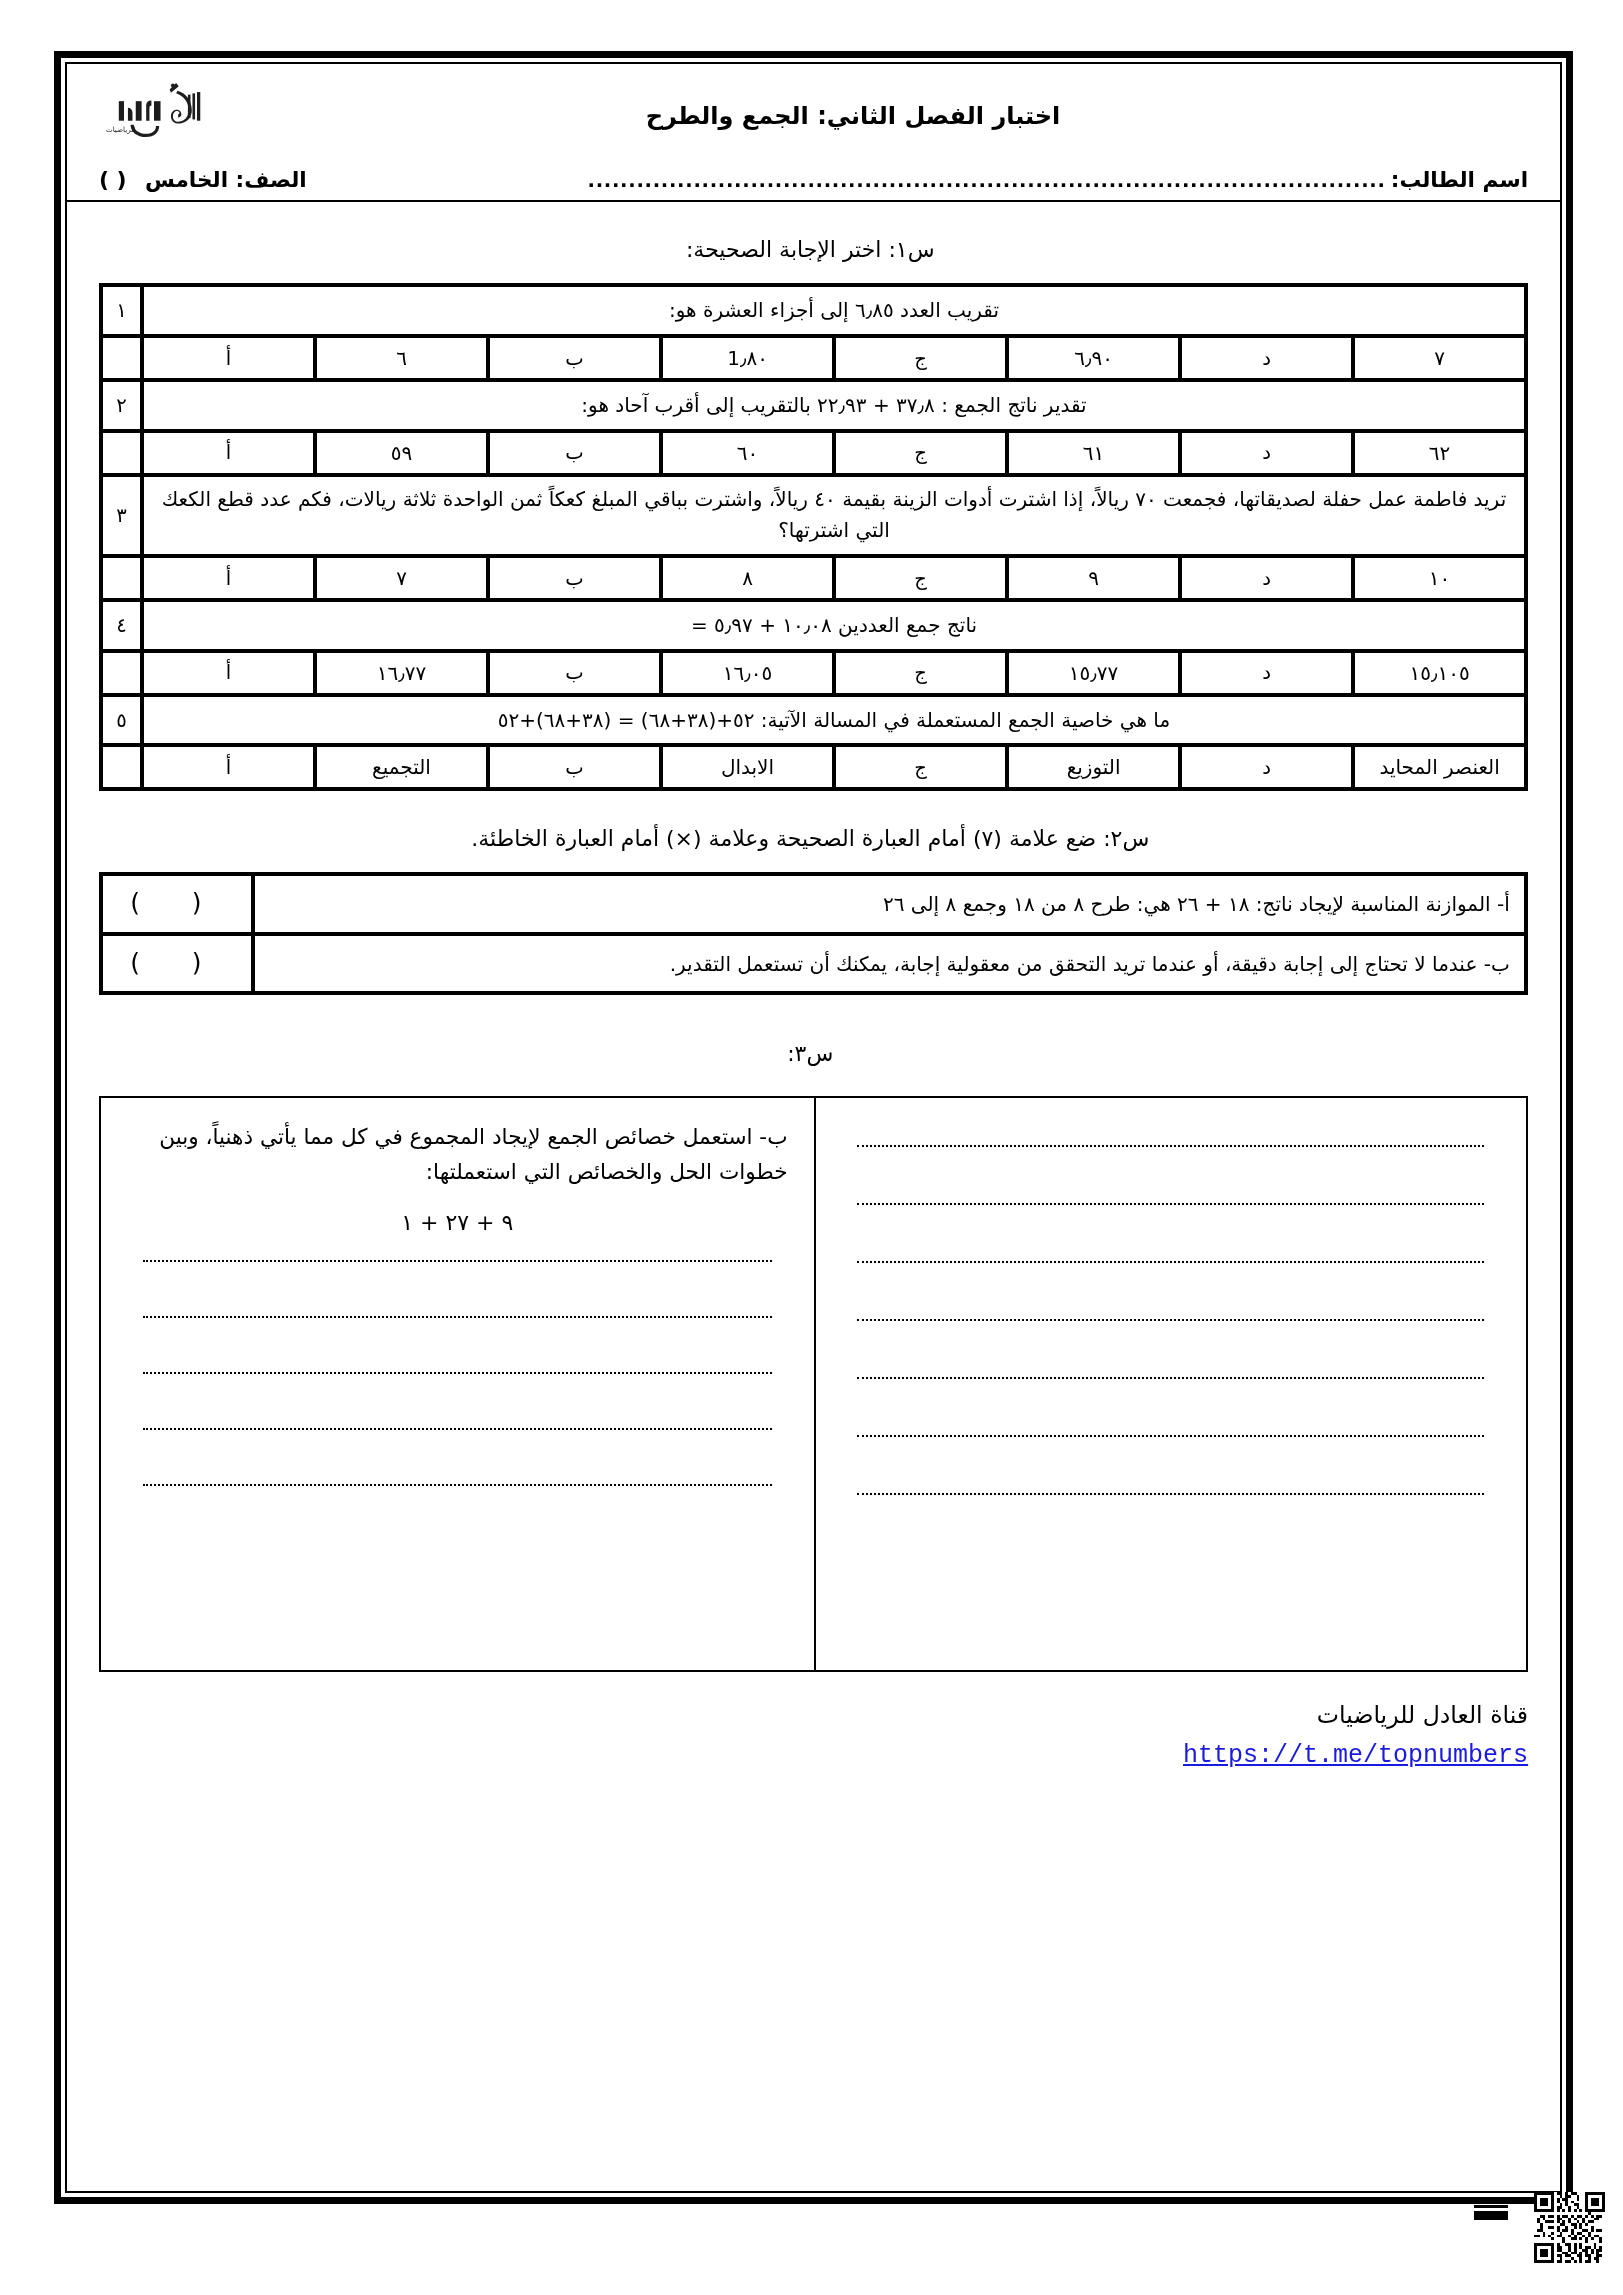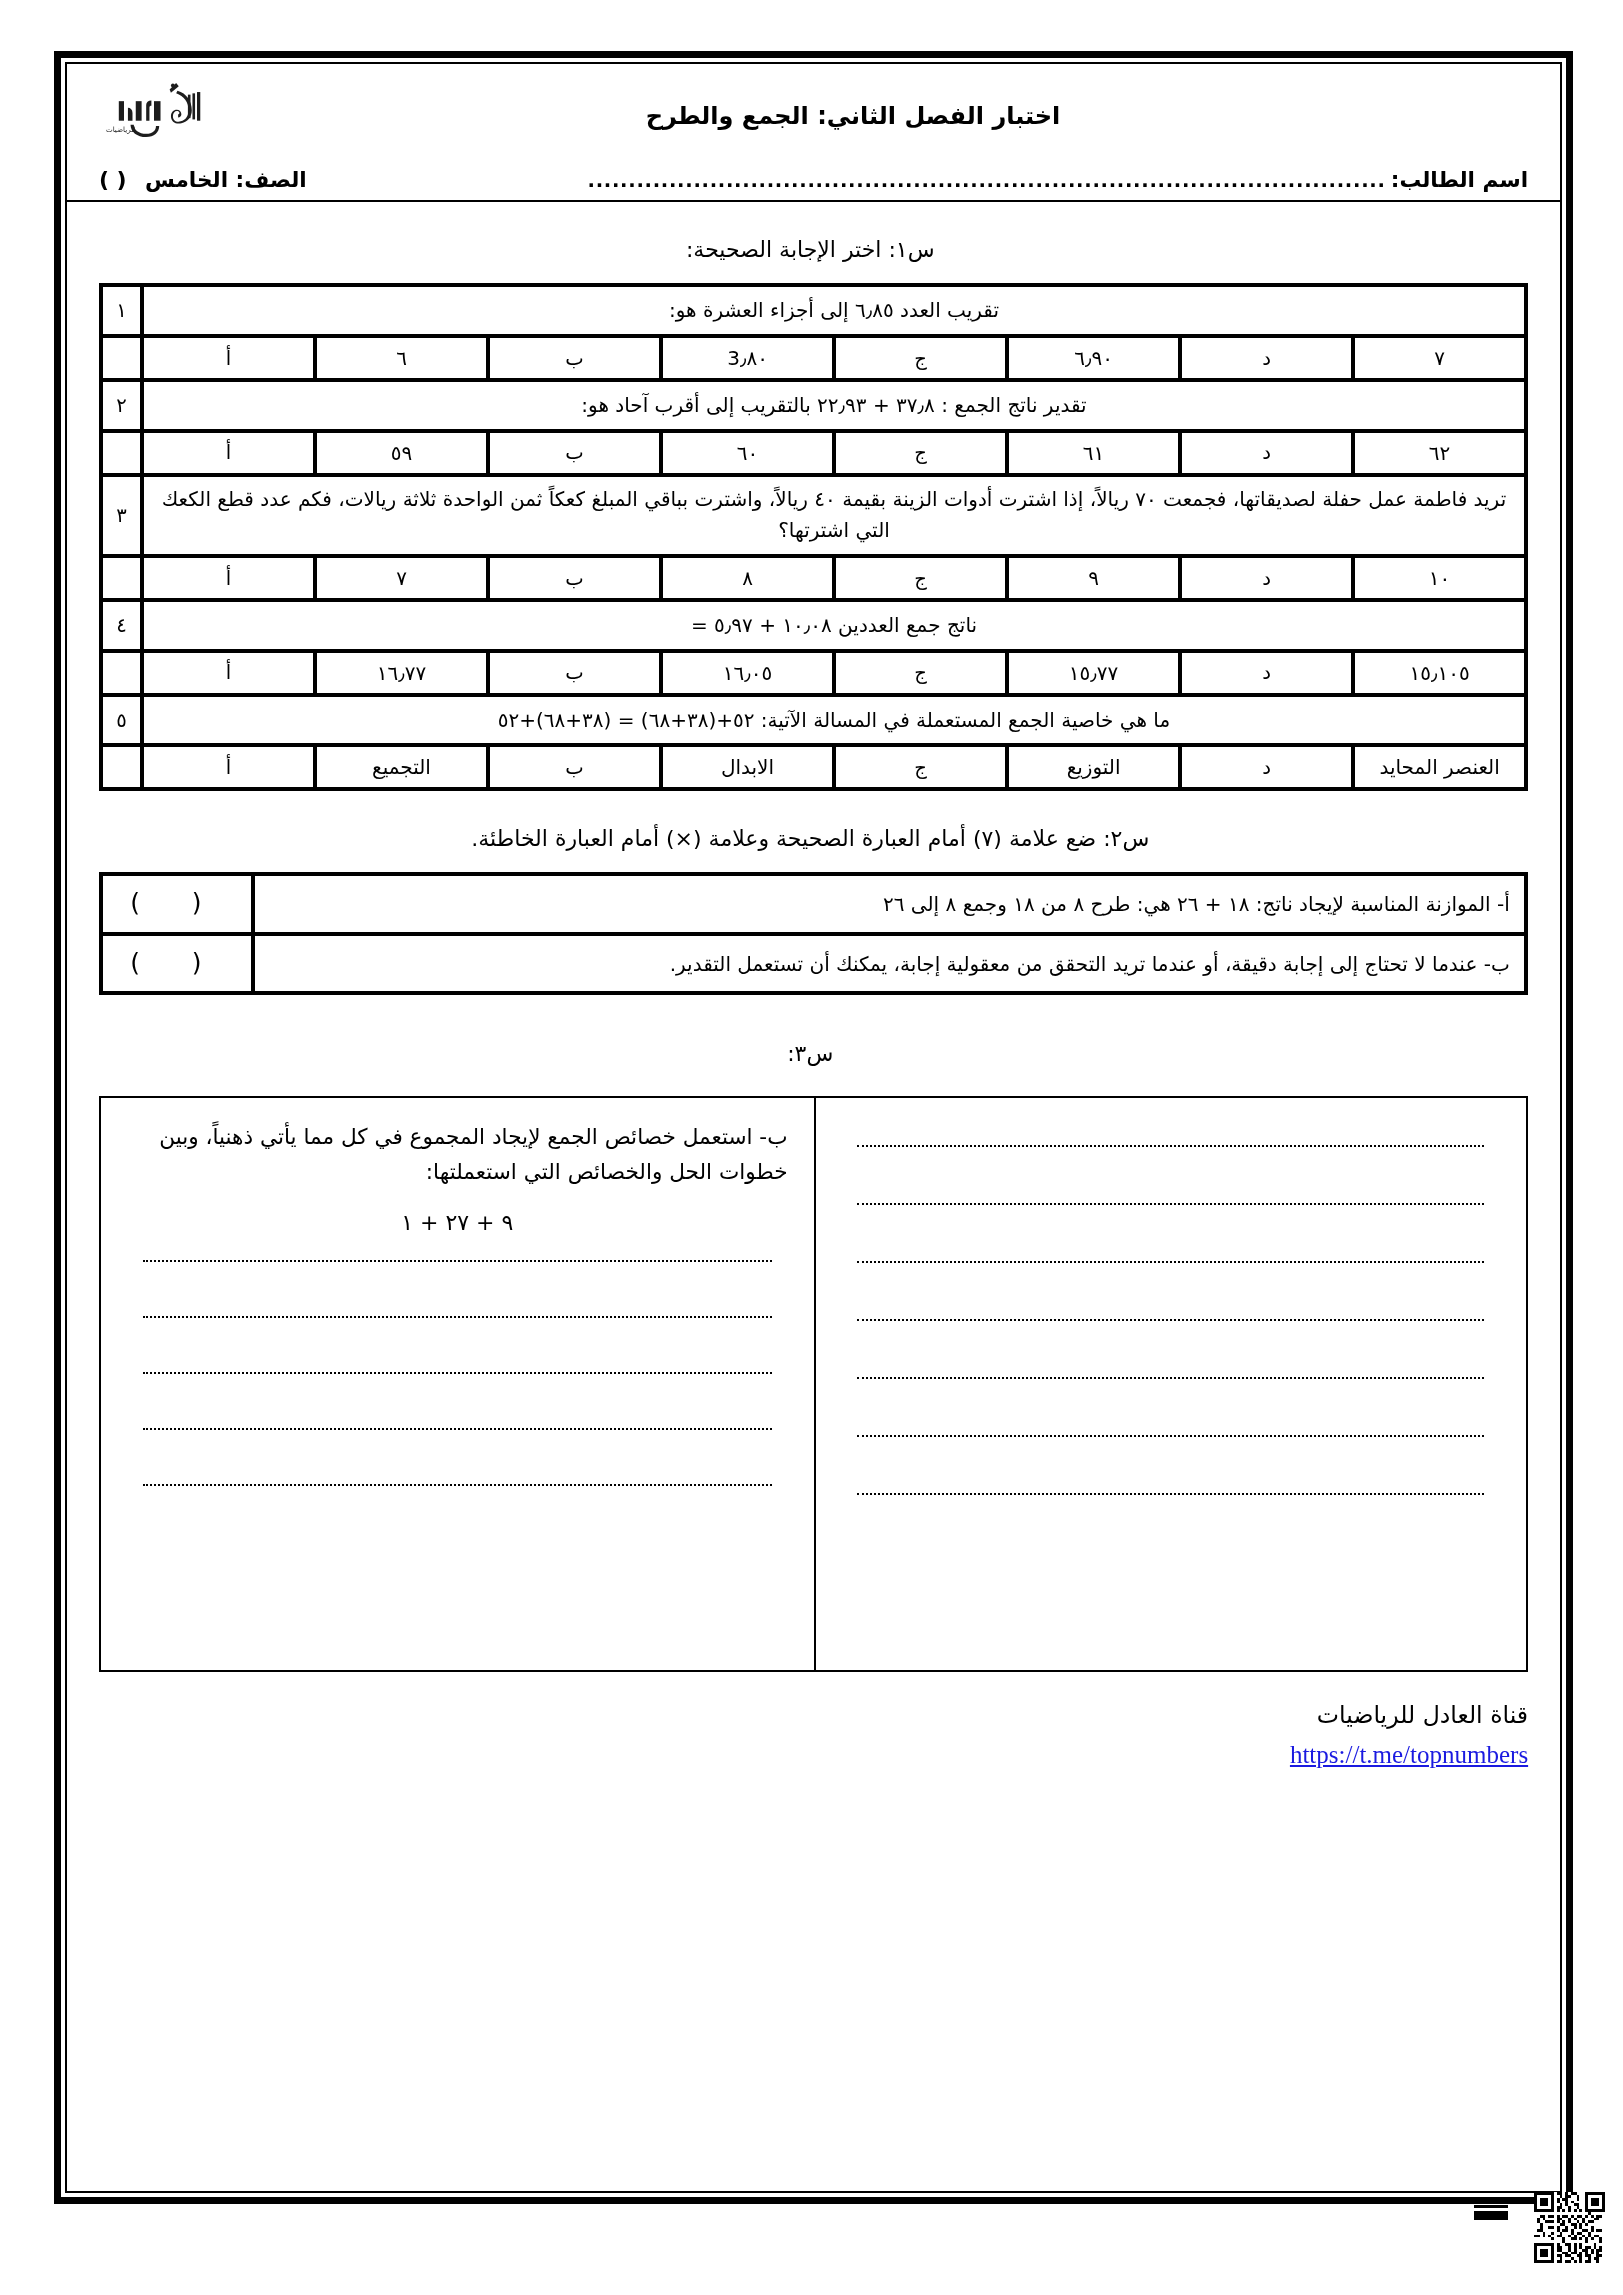--- a/index.html
+++ b/index.html
@@ -207,21 +207,21 @@
     color: #000;
     margin-bottom: 11.8px;
   }
   .footer .link {
     font-size: 25px;
     color: #1a1ae0;
     text-decoration: underline;
     direction: ltr;
     unicode-bidi: embed;
     display: inline-block;
-    font-family: Liberation Serif, serif;
+    font-family: Liberation Mono, monospace;
   }
 
   
   .qr-area {
     position: absolute;
     right: 18.3px; bottom: 11.8px;
     width: 131px; height: 98px;
   }
   .qr-dash {
     position: absolute;
@@ -291,21 +291,21 @@
 
         <tr>
           <td class="qtext" colspan="8">تقريب العدد ٦٫٨٥ إلى أجزاء العشرة هو:</td>
           <td class="qnum">١</td>
         </tr>
         <tr>
           <td class="optval">٧</td>
           <td class="optlbl">د</td>
           <td class="optval">٦٫٩٠</td>
           <td class="optlbl">ج</td>
-          <td class="optval">3٫٨٠</td>
+          <td class="optval">1٫٨٠</td>
           <td class="optlbl">ب</td>
           <td class="optval">٦</td>
           <td class="optlbl">أ</td>
           <td class="qnum"></td>
         </tr>
 
         <tr>
           <td class="qtext" colspan="8">تقدير ناتج الجمع : ٣٧٫٨ + ٢٢٫٩٣ بالتقريب إلى أقرب آحاد هو:</td>
           <td class="qnum">٢</td>
         </tr>

